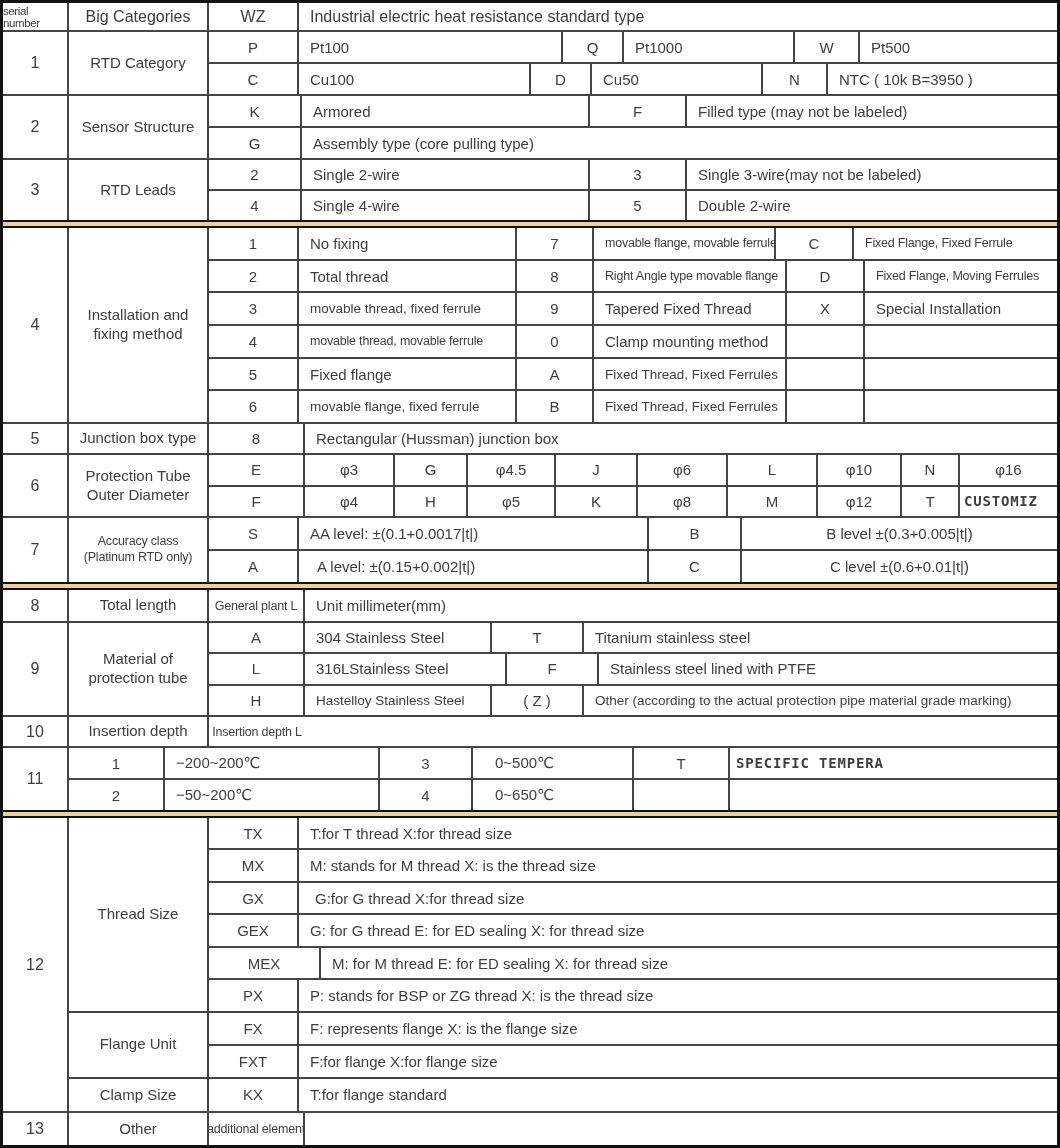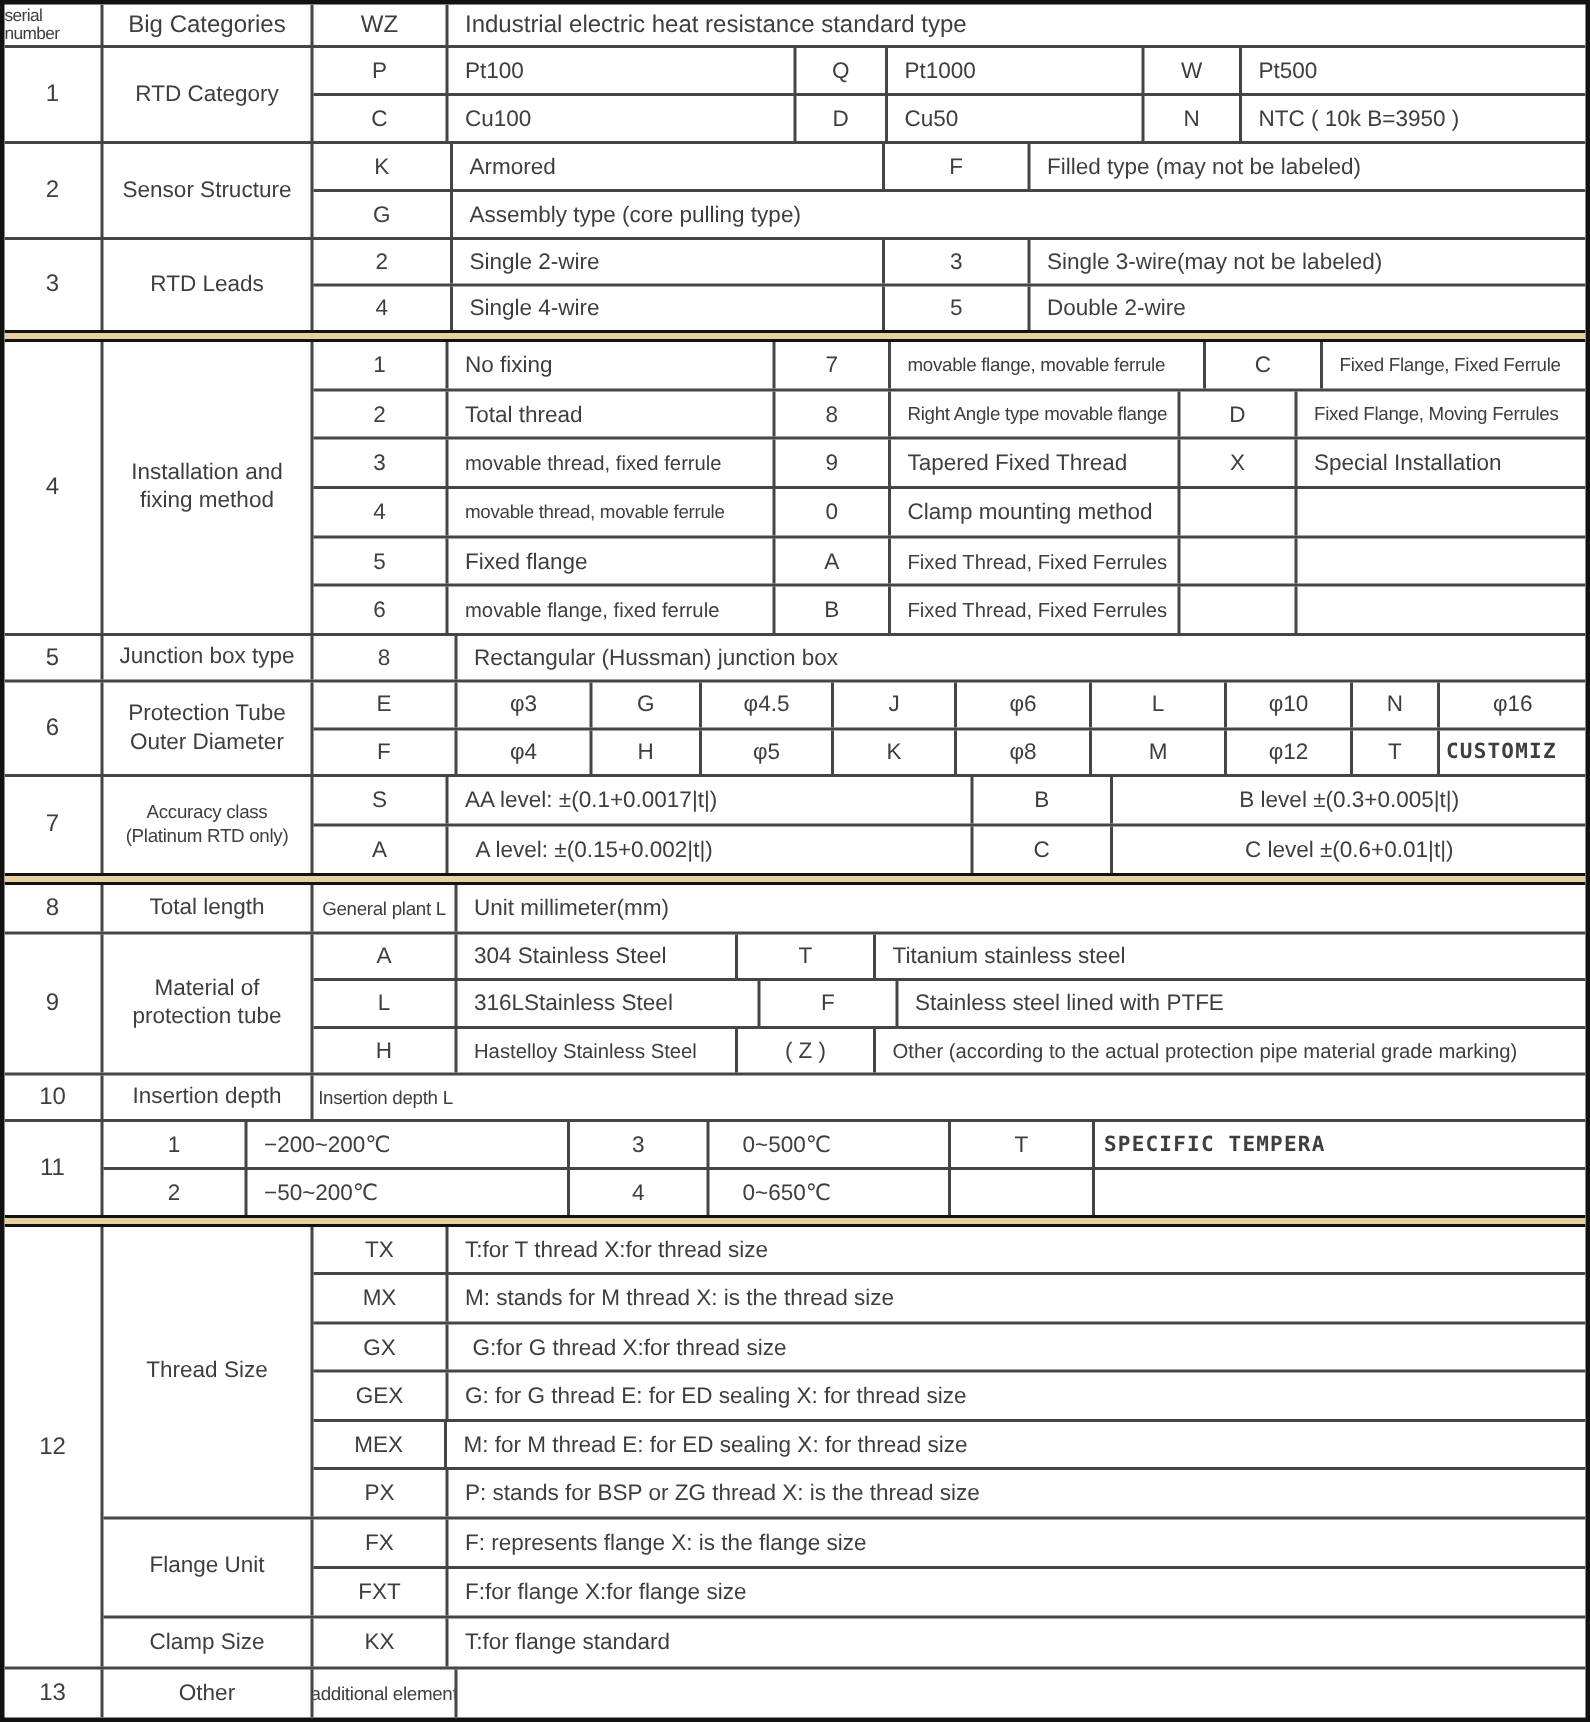--- a/index.html
+++ b/index.html
@@ -58,21 +58,21 @@
       </div>
     </div>
   </div>
 
   <div class="band" style="height:64px">
     <div class="serial">1</div>
     <div class="cat">RTD Category</div>
     <div class="rcol">
       <div class="srow">
         <div class="c ctr" style="width:90px">P</div>
-        <div class="c" style="width:232px">Pt100</div>
+        <div class="c" style="width:264px">Pt100</div>
         <div class="c ctr" style="width:61px">Q</div>
         <div class="c" style="width:171px">Pt1000</div>
         <div class="c ctr" style="width:65px">W</div>
         <div class="c fl">Pt500</div>
       </div>
       <div class="srow">
         <div class="c ctr" style="width:90px">C</div>
         <div class="c" style="width:232px">Cu100</div>
         <div class="c ctr" style="width:61px">D</div>
         <div class="c" style="width:171px">Cu50</div>
@@ -121,21 +121,21 @@
   <div class="sep"></div>
 
   <div class="band" style="height:196px">
     <div class="serial">4</div>
     <div class="cat">Installation and fixing method</div>
     <div class="rcol">
       <div class="srow">
         <div class="c ctr" style="width:90px">1</div>
         <div class="c" style="width:218px">No fixing</div>
         <div class="c ctr" style="width:77px">7</div>
-        <div class="c cd" style="width:210px">movable flange, movable ferrule</div>
+        <div class="c cd" style="width:182px">movable flange, movable ferrule</div>
         <div class="c ctr" style="width:78px">C</div>
         <div class="c fl cd">Fixed Flange, Fixed Ferrule</div>
       </div>
       <div class="srow">
         <div class="c ctr" style="width:90px">2</div>
         <div class="c" style="width:218px">Total thread</div>
         <div class="c ctr" style="width:77px">8</div>
         <div class="c cd" style="width:193px">Right Angle type movable flange</div>
         <div class="c ctr" style="width:78px">D</div>
         <div class="c fl cd">Fixed Flange, Moving Ferrules</div>
@@ -324,21 +324,21 @@
           </div>
           <div class="srow">
             <div class="c ctr" style="width:90px">GX</div>
             <div class="c fl" style="padding-left:16px">G:for G thread X:for thread size</div>
           </div>
           <div class="srow">
             <div class="c ctr" style="width:90px">GEX</div>
             <div class="c fl">G: for G thread E: for ED sealing X: for thread size</div>
           </div>
           <div class="srow">
-            <div class="c ctr" style="width:89px">MEX</div>
+            <div class="c ctr" style="width:112px">MEX</div>
             <div class="c fl">M: for M thread E: for ED sealing X: for thread size</div>
           </div>
           <div class="srow">
             <div class="c ctr" style="width:90px">PX</div>
             <div class="c fl">P: stands for BSP or ZG thread X: is the thread size</div>
           </div>
         </div>
       </div>
       <div class="grp" style="flex:2">
         <div class="cat">Flange Unit</div>

